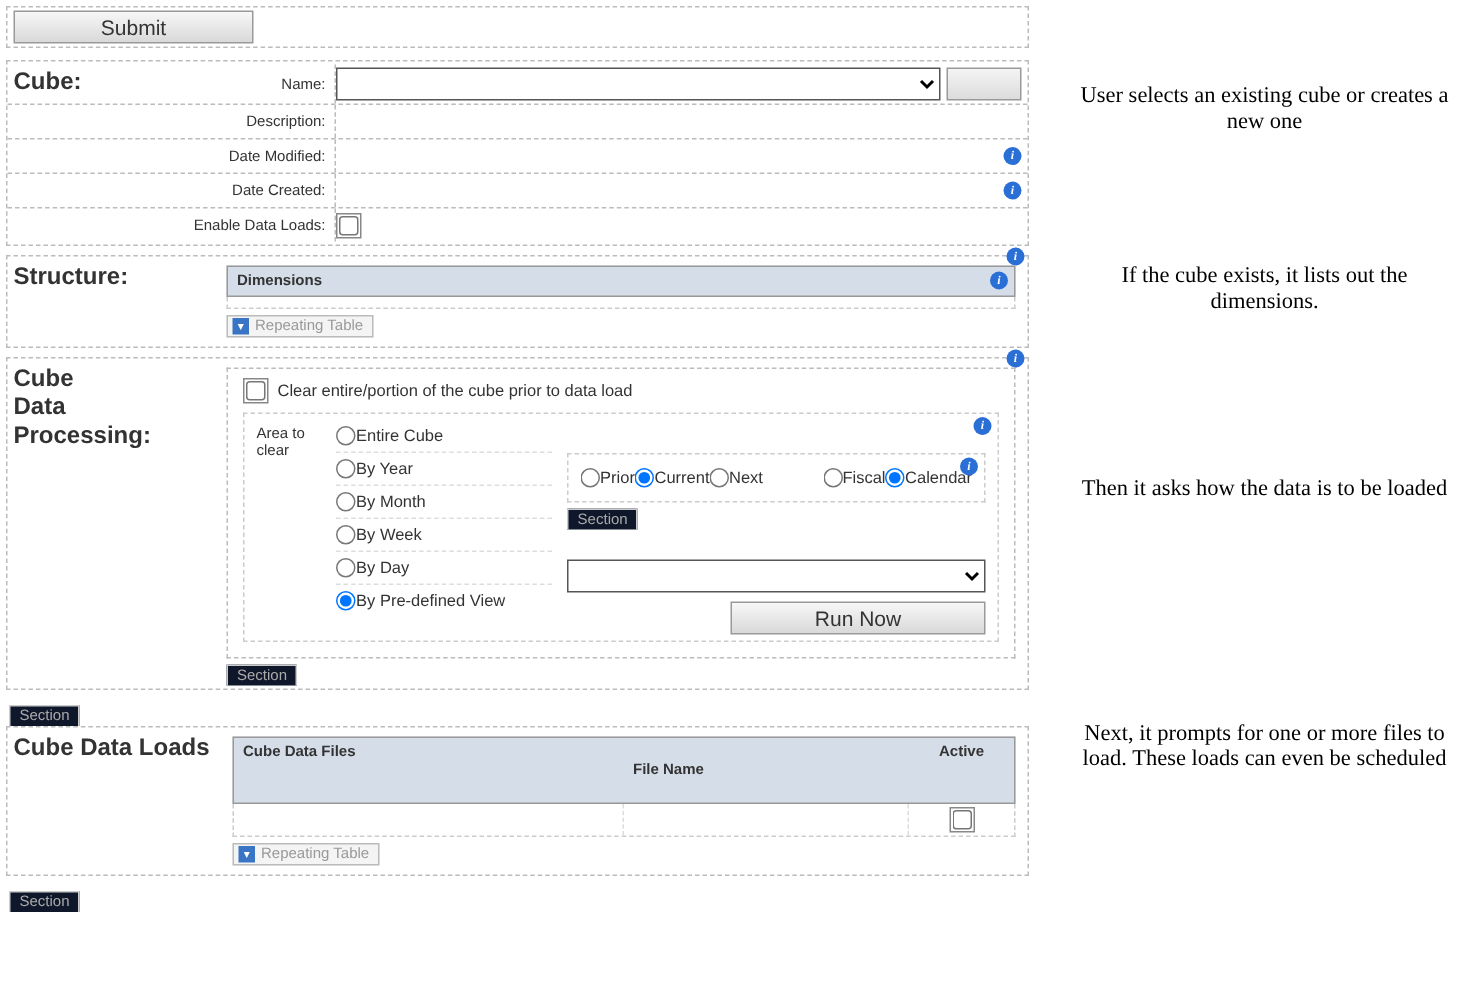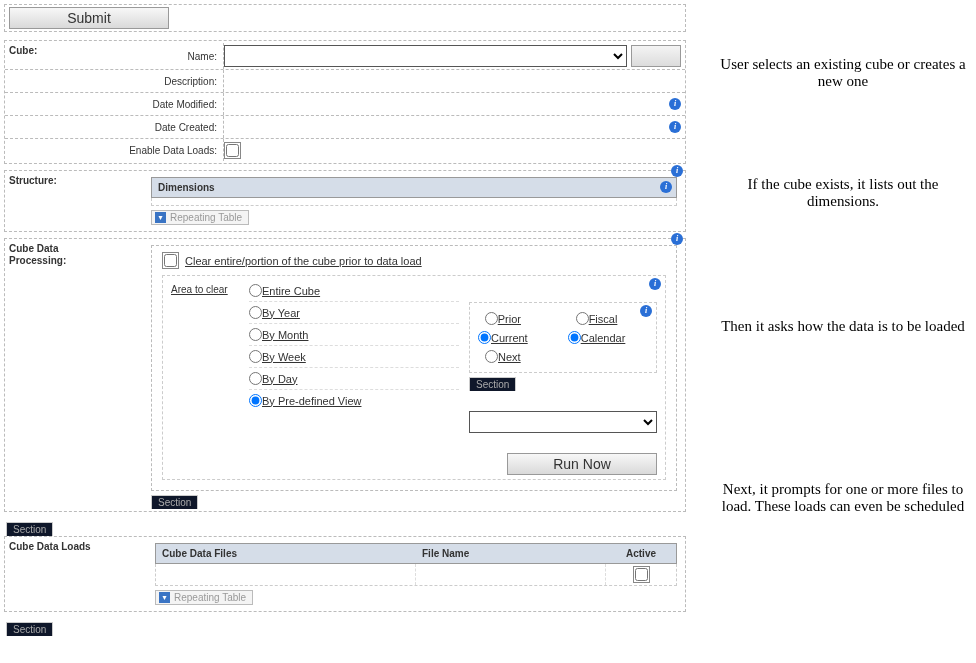--- a/index.html
+++ b/index.html
@@ -59,21 +59,21 @@
   
   .block {
     margin-bottom: 6px;
     position: relative;
   }
   .label-col {
     position: absolute;
     left: 0; top: 0;
     width: 74px;
     padding: 4px 4px;
-    font-size: 10px;
+    font-size: 16px;
     font-weight: bold;
     line-height: 1.2;
   }
   .row {
     display: flex;
     align-items: center;
   }
   .field-label {
     width: 218px;
     text-align: right;
@@ -225,49 +225,48 @@
   .sub-radio {
     border: 1px dashed #ccc;
     padding: 6px 8px;
     display: flex;
     gap: 40px;
     position: relative;
     margin-top: 22px;
   }
   .sub-radio .col {
     display: flex;
-    flex-direction: column;
     align-items: center;
   }
   .sub-radio .r-item { border-bottom: none; padding: 3px 0; }
 
   .view-select {
     width: 100%;
     height: 22px;
     border: 1px solid #555;
     background: #fff;
     margin-top: 20px;
   }
   .run-btn {
-    width: 150px;
-    margin-top: 20px;
+    width: 170px;
+    margin-top: 6px;
     float: right;
   }
   .clearfix::after { content: ""; display: block; clear: both; }
 
   
   .loads-header {
     background: #d5dde8;
     border: 1px solid #999;
     display: flex;
     font-weight: bold;
     font-size: 10px;
   }
   .loads-header .c1 { width: 260px; padding: 4px 6px; }
-  .loads-header .c2 { flex: 1; padding: 4px 6px; text-align: left; }
+  .loads-header .c2 { flex: 1; padding: 16px 6px; text-align: left; }
   .loads-header .c3 { width: 70px; padding: 4px 6px; text-align: center; }
   .loads-row {
     display: flex;
     border: 1px dashed #ccc;
     border-top: none;
     min-height: 22px;
   }
   .loads-row .c1 { width: 260px; border-right: 1px dashed #ddd; }
   .loads-row .c2 { flex: 1; border-right: 1px dashed #ddd; }
   .loads-row .c3 { width: 70px; display: flex; align-items: center; justify-content: center; }
@@ -341,21 +340,21 @@
           <span>Repeating Table</span>
         </div>
       </div>
     </div>
 
     
     <div class="block db" style="position:relative; padding-top:6px; padding-bottom:2px;">
       <span class="info-icon" style="position:absolute; top:-6px; right:2px;">i</span>
       <div class="label-col">Cube Data Processing:</div>
 
-      <div style="margin-left:146px; margin-right:8px;text-decoration:underline;">
+      <div style="margin-left:146px; margin-right:8px;">
         <div class="db" style="padding:6px 10px 10px 10px;">
           <div class="proc-row1">
             <span class="chk-wrap">
                 <input type="checkbox" style="">
               </span>
             <span>Clear entire/portion of the cube prior to data load</span>
           </div>
 
           <div class="area-grid">
             <span class="info-icon" style="position:absolute; top:2px; right:4px;">i</span>

